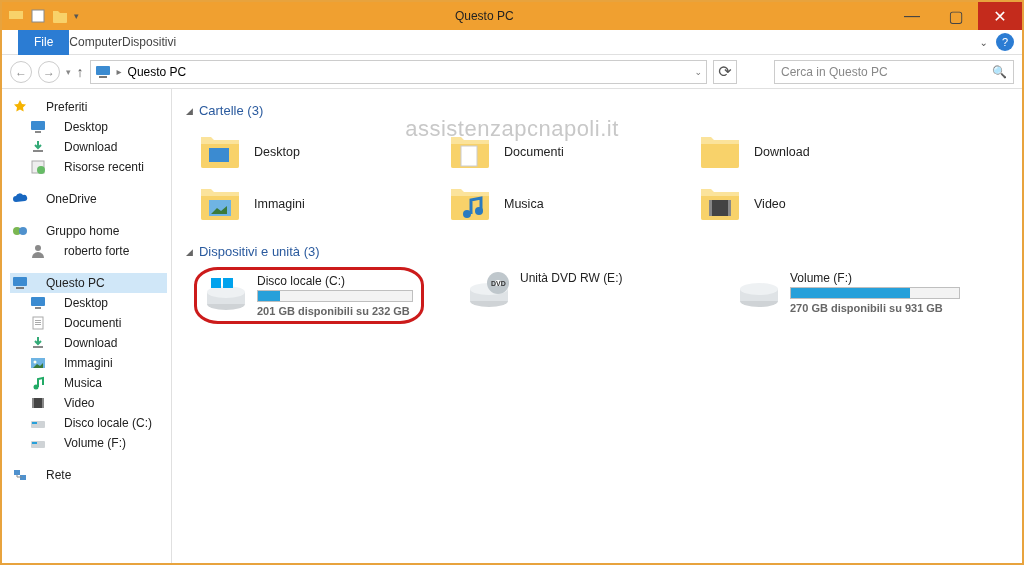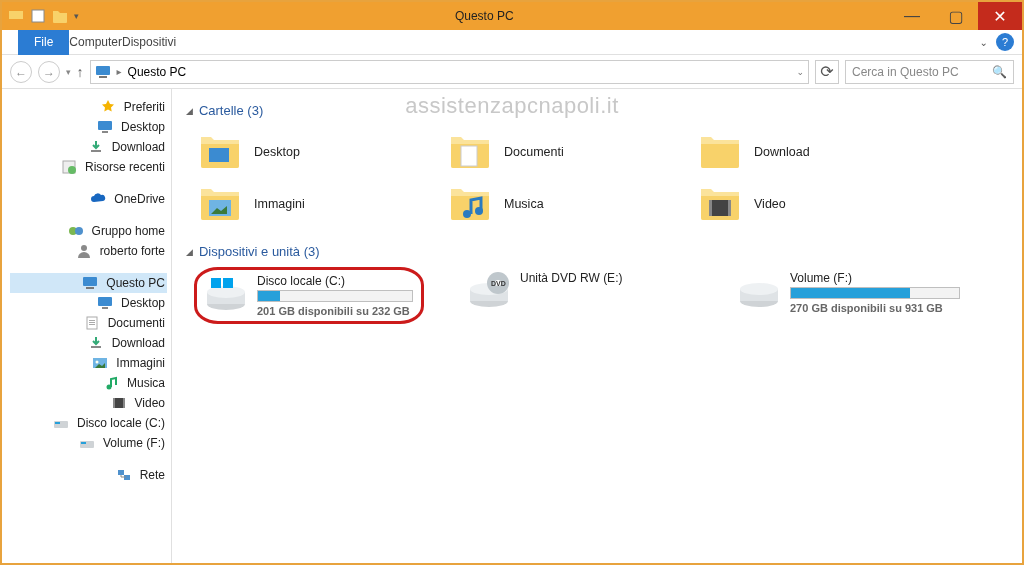--- a/index.html
+++ b/index.html
@@ -20,29 +20,29 @@
   .ribbon .spacer { flex: 1; }
   .ribbon .help { width: 18px; height: 18px; border-radius: 50%; background: #2b7cd3; color: #fff; font-size: 11px; display: flex; align-items: center; justify-content: center; margin-right: 8px; }
   .ribbon .chev { font-size: 10px; color: #555; margin-right: 8px; }
   
   .navbar { height: 34px; display: flex; align-items: center; gap: 6px; padding: 4px 8px; border-bottom: 1px solid #e0e0e0; }
   .navbtn { width: 22px; height: 22px; border: 1px solid #ccc; border-radius: 50%; display: flex; align-items: center; justify-content: center; color: #888; font-size: 12px; }
   .navbar .up { border: none; font-size: 14px; color: #555; }
   .address { flex: 1; height: 24px; border: 1px solid #ccc; display: flex; align-items: center; padding: 0 4px; gap: 6px; font-size: 12px; }
   .address .sep { color: #777; font-size: 10px; }
   .refresh { width: 24px; height: 24px; border: 1px solid #ccc; display: flex; align-items: center; justify-content: center; color: #555; }
-  .search { width: 169px; height: 24px; border: 1px solid #ccc; display: flex; align-items: center; padding: 0 6px; font-size: 12px; color: #888; }
+  .search { width: 240px; height: 24px; border: 1px solid #ccc; display: flex; align-items: center; padding: 0 6px; font-size: 12px; color: #888; margin-left: 31px; }
   .search .sicon { margin-left: auto; color: #888; }
   
   .body { flex: 1; display: flex; position: relative; }
-  .watermark { position: absolute; top: 4px; left: 50%; transform: translateX(-50%); font-size: 22px; color: #c8c8c8; pointer-events: none; z-index: 5; letter-spacing: 0.5px; }
+  .watermark { position: absolute; top: 27px; left: 50%; transform: translateX(-50%); font-size: 22px; color: #c8c8c8; pointer-events: none; z-index: 5; letter-spacing: 0.5px; }
   
   .sidebar { width: 170px; border-right: 1px solid #e0e0e0; padding: 8px 4px 8px 8px; font-size: 12px; color: #222; overflow: hidden; }
   .tree-group { margin-bottom: 12px; }
-  .tree-item { display: flex; align-items: center; gap: 8px; padding: 2px 2px; white-space: nowrap; justify-content: flex-end; }
+  .tree-item { display: flex; align-items: center; gap: 18px; padding: 2px 2px; white-space: nowrap; }
   .tree-item.selected { background: #d0e7f8; }
   .tree-sub { padding-left: 18px; }
   .tico { width: 16px; height: 16px; flex-shrink: 0; }
   
   .main { flex: 1; padding: 10px 14px; overflow: auto; position: relative; }
   .section-header { font-size: 13px; color: #2a5a9e; display: flex; align-items: center; gap: 6px; margin: 4px 0 8px 0; }
   .section-header .tri { font-size: 9px; color: #666; }
   .folder-grid { display: flex; flex-wrap: wrap; gap: 0 40px; margin-bottom: 14px; padding-left: 8px; }
   .folder-item { width: 210px; display: flex; align-items: center; gap: 12px; padding: 6px 4px; }
   .big-folder { width: 44px; height: 40px; position: relative; }

